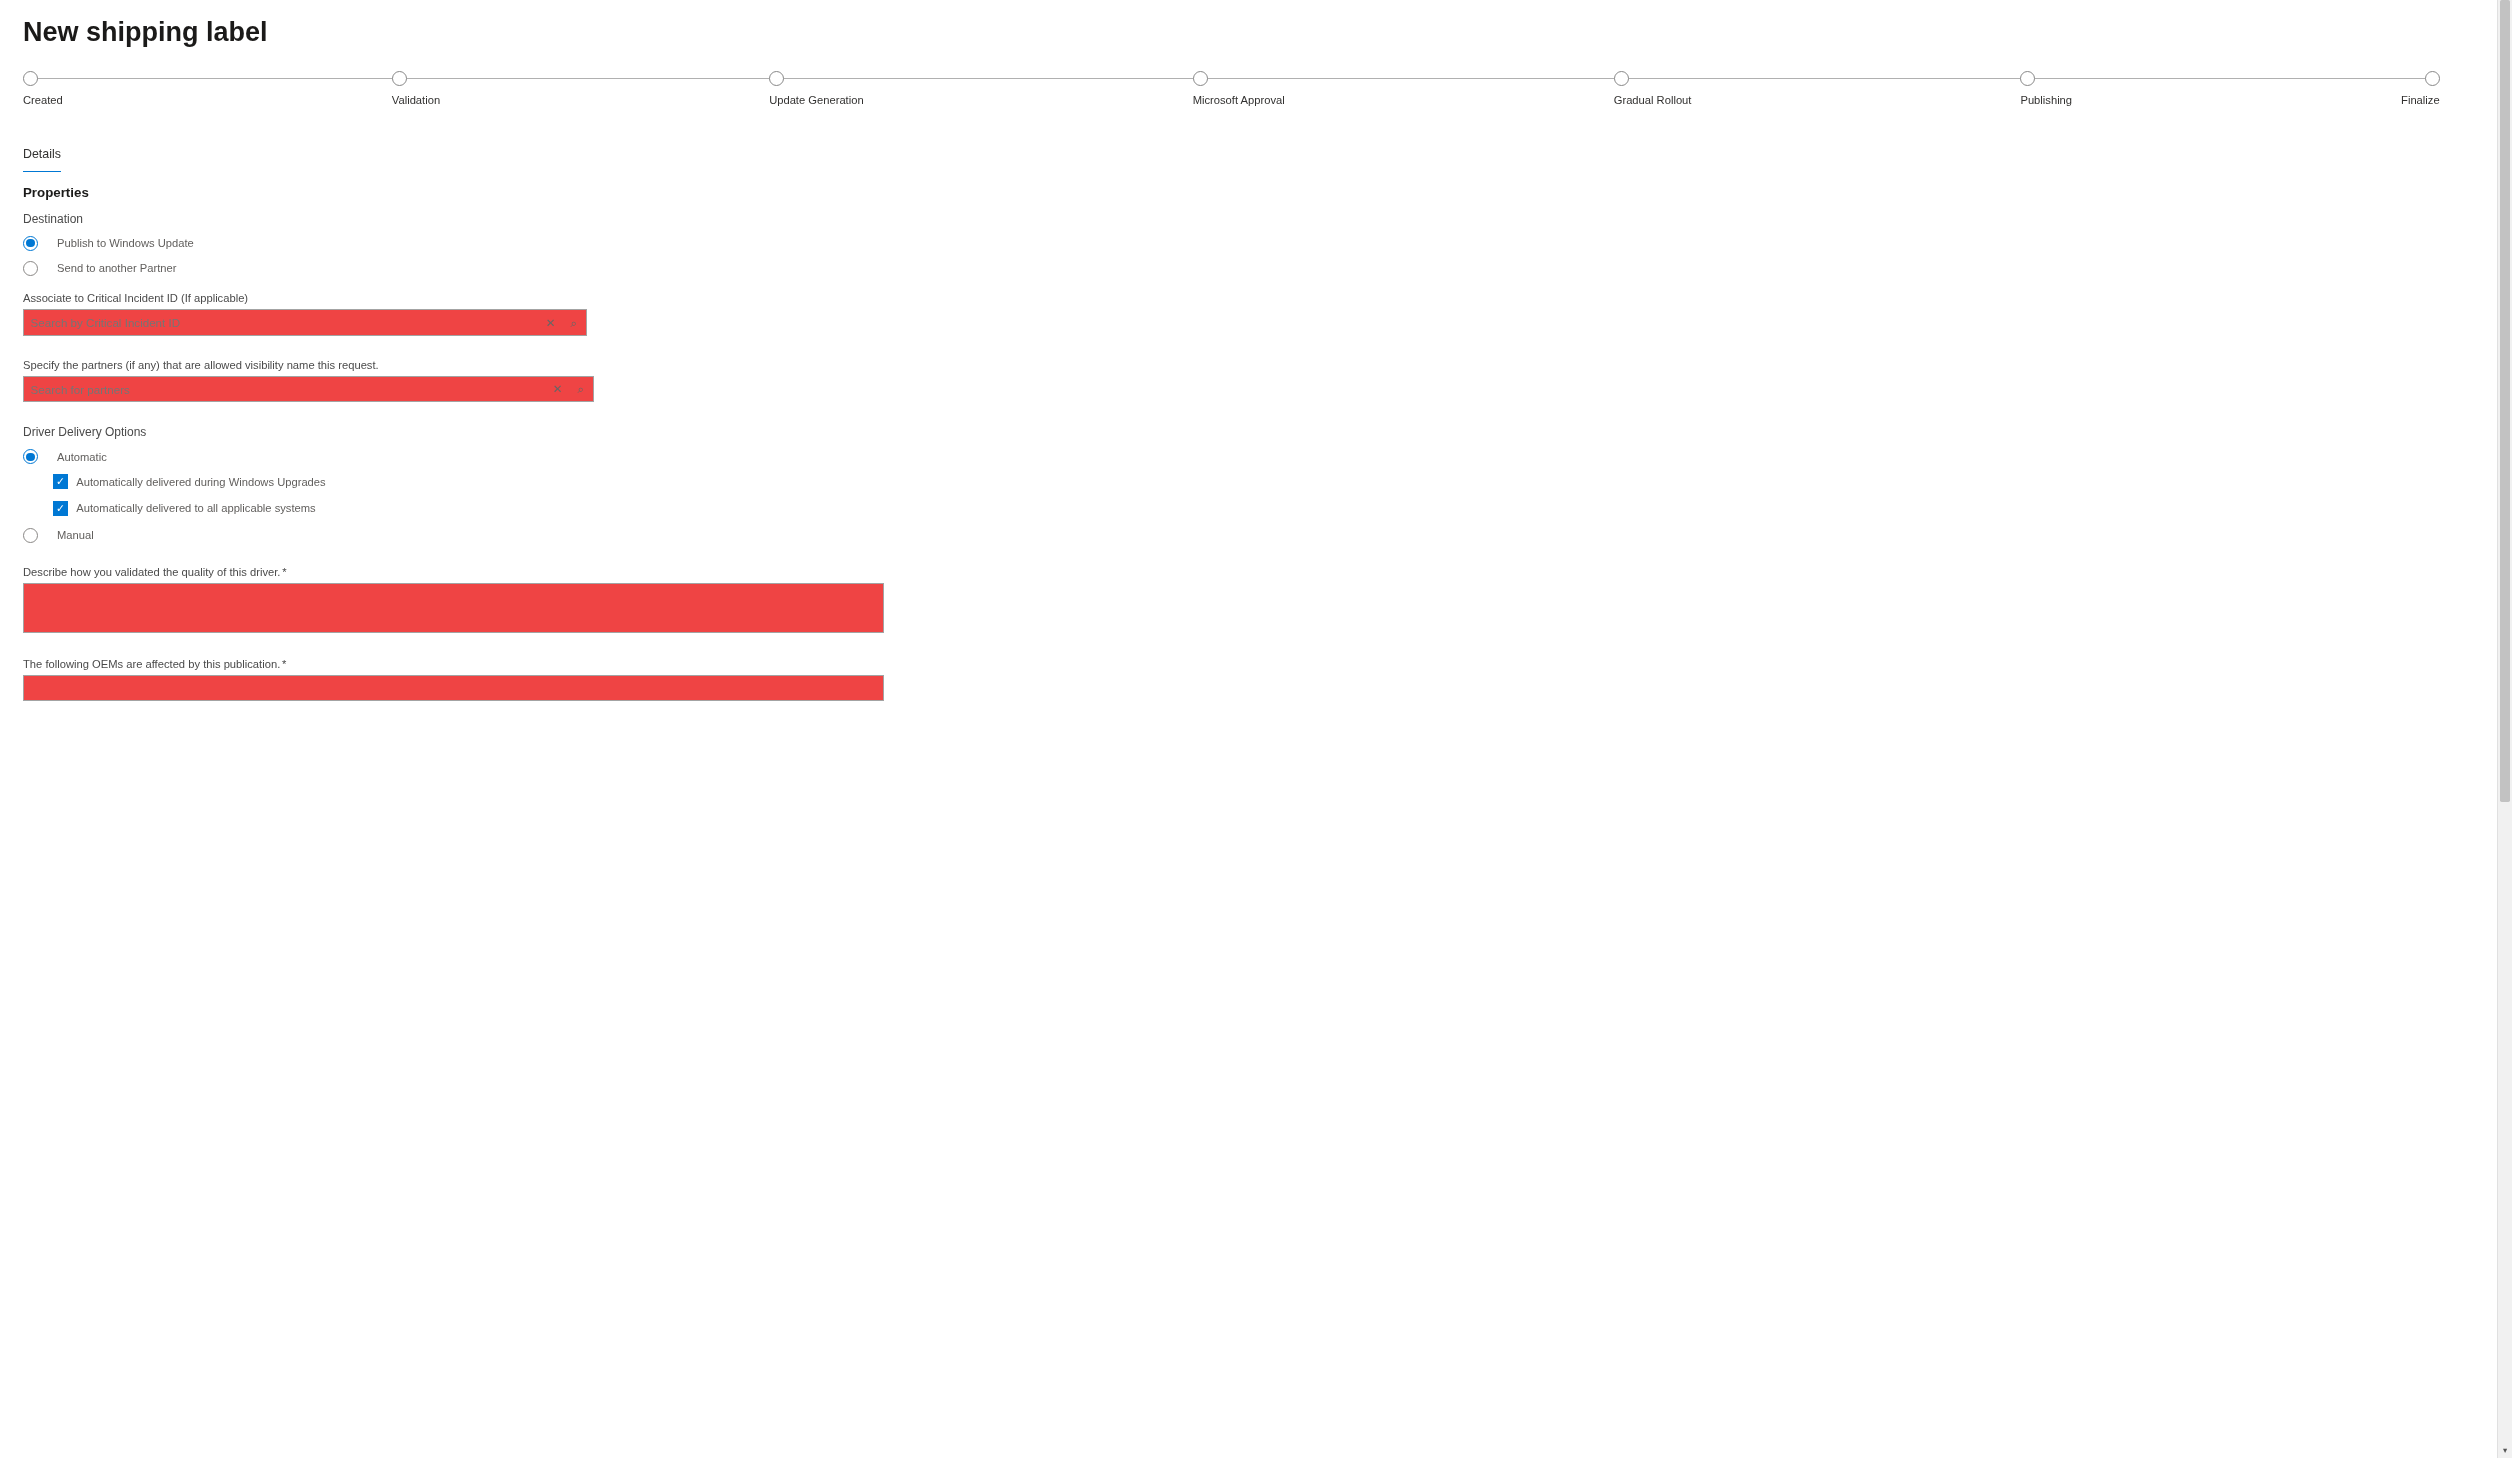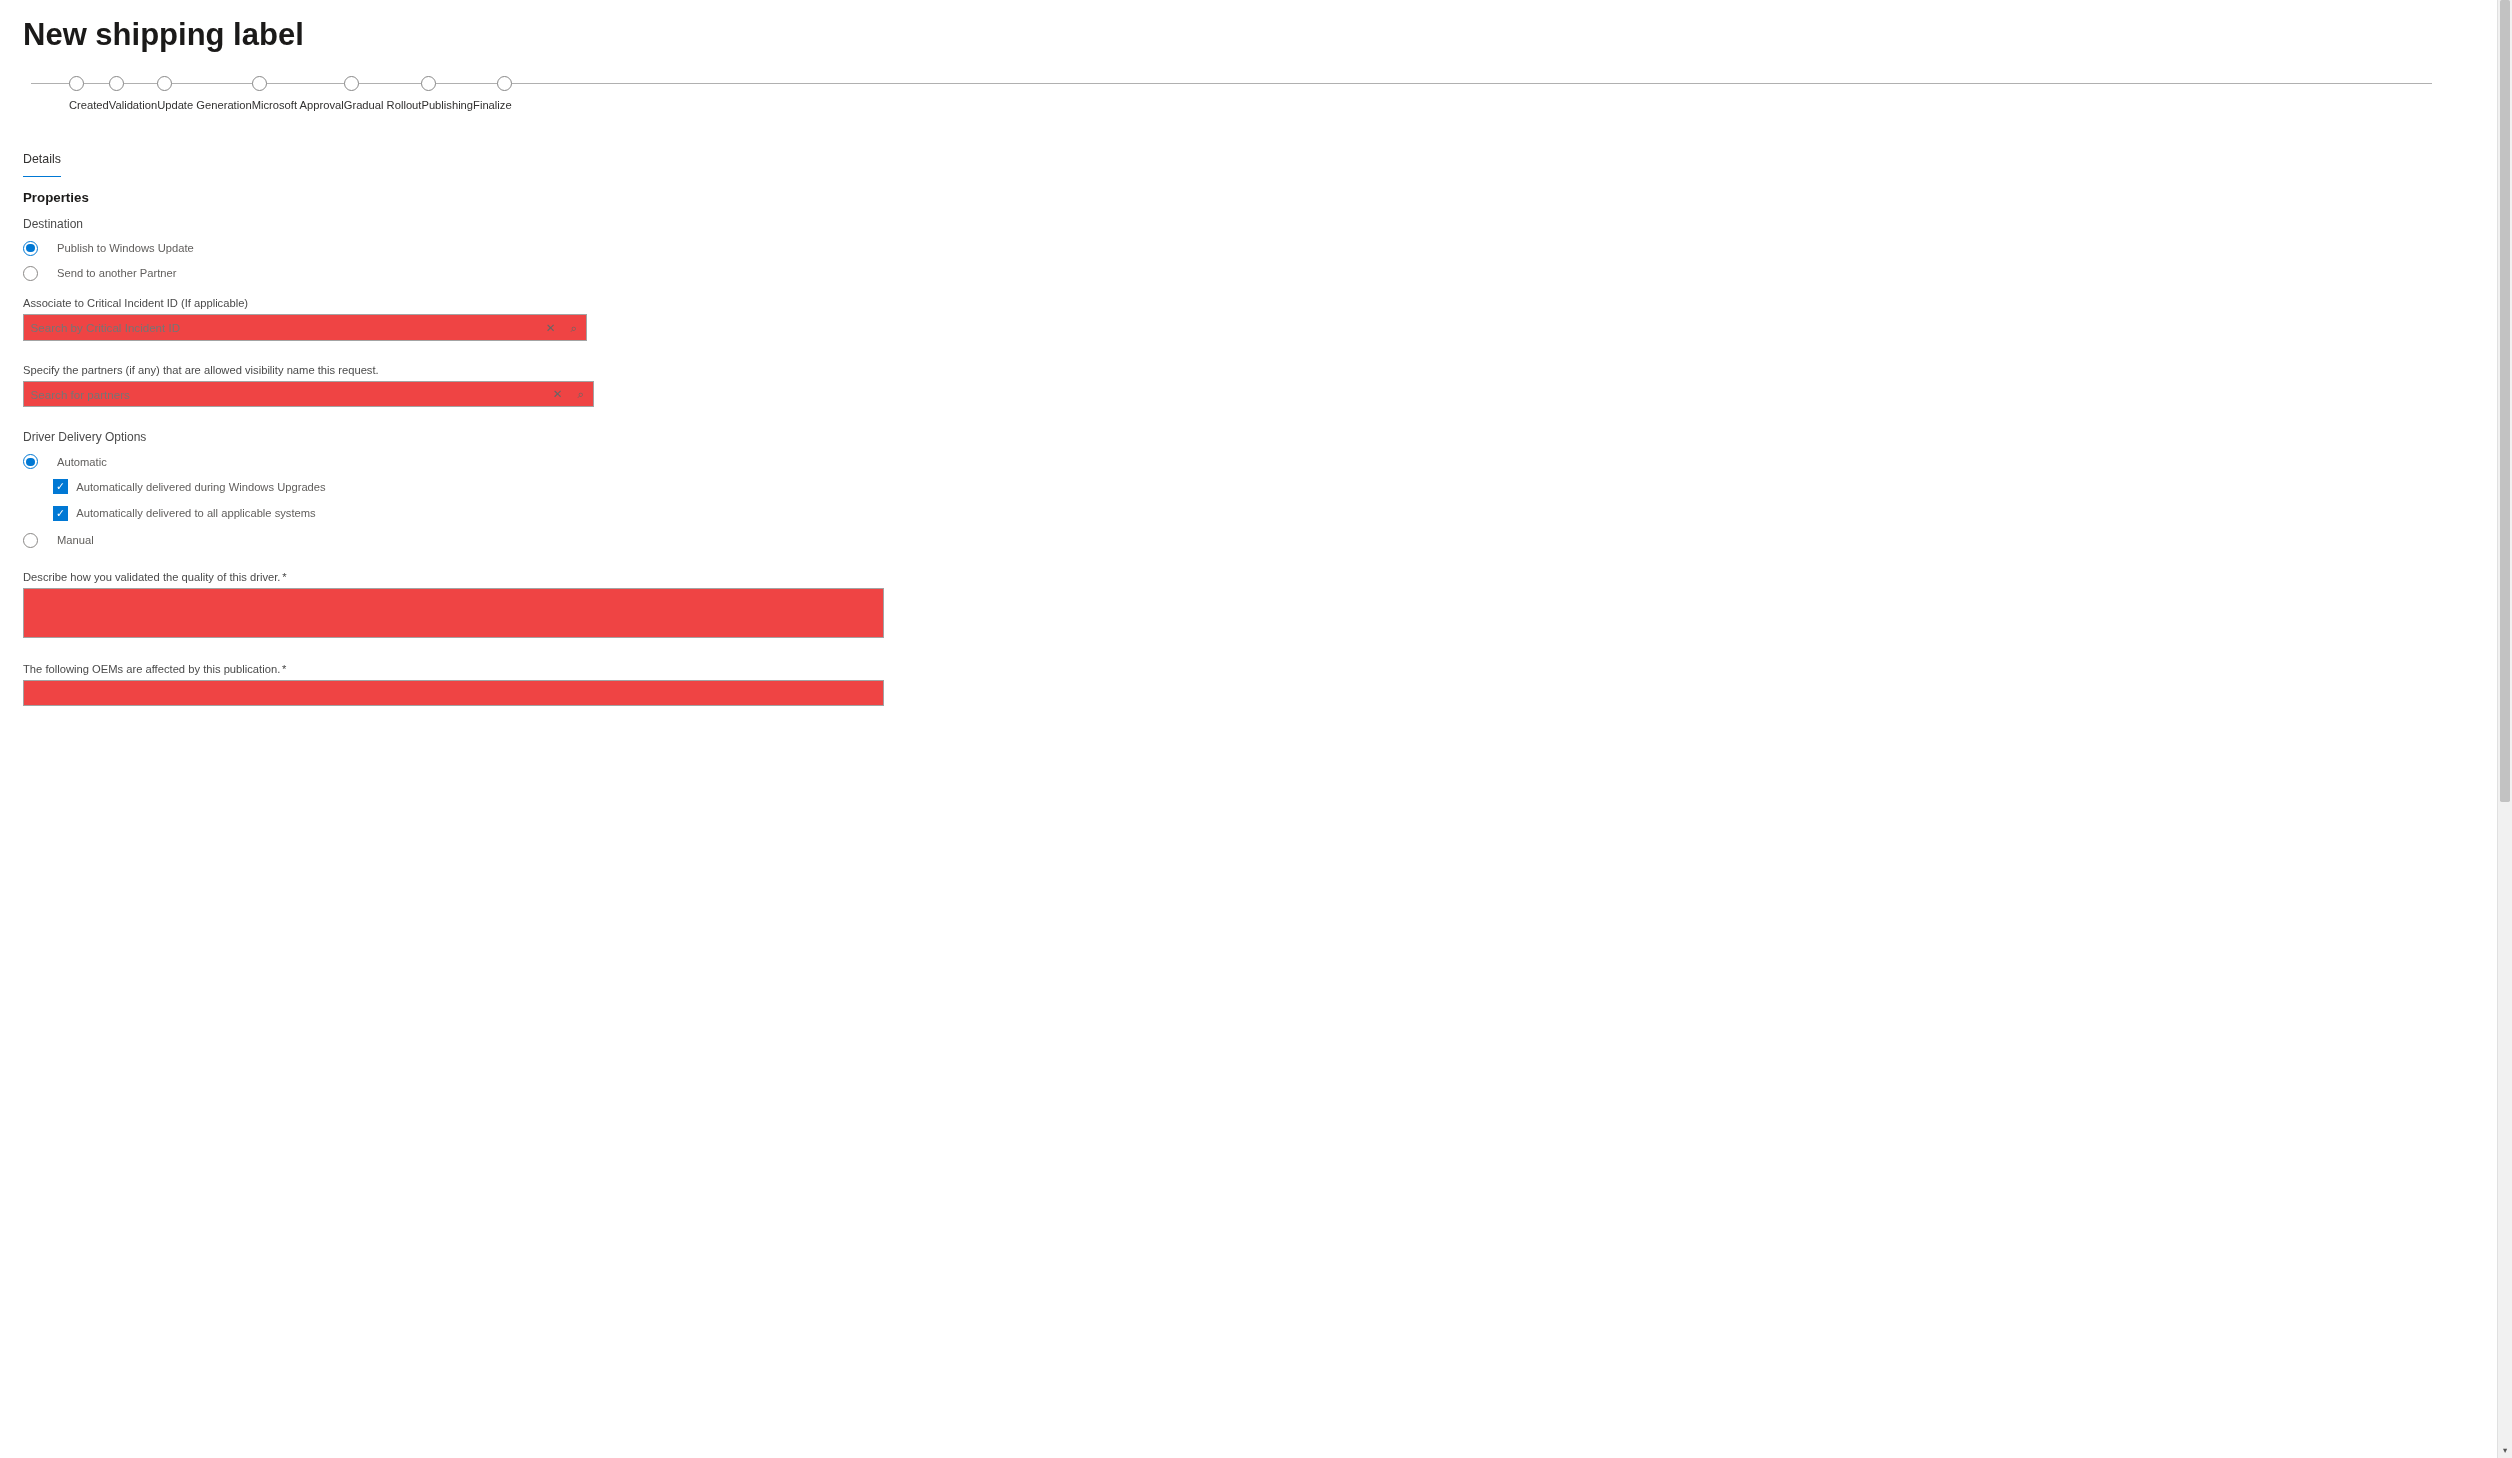--- a/index.html
+++ b/index.html
@@ -40,21 +40,21 @@
     bottom: 1.7px;
     left: 0; right: 0;
     height: 13.3px;
     display: flex;
     align-items: center;
     justify-content: center;
     color: #555;
     font-size: 8.3px;
   }
   h1.page-title {
-    font-size: 31px;
+    font-size: 27px;
     font-weight: 700;
     margin: 0 0 23px 0;
     color: #1b1a19;
   }
   
   .stepper {
     position: relative;
     margin: 0 0 41px 0;
     width: 98%;
   }
@@ -62,23 +62,23 @@
     position: absolute;
     top: 7.5px;
     left: 7.5px;
     right: 7.5px;
     height: 0.8px;
     background: #b0b0b0;
     z-index: 0;
   }
   .stepper-row {
     display: flex;
+    justify-content: space-between;
     position: relative;
     z-index: 1;
-    margin-left: 46px;
   }
   .step {
     display: flex;
     flex-direction: column;
     align-items: flex-start;
   }
   .step:last-child { align-items: flex-end; }
   .step-circle {
     width: 15px;
     height: 15px;

